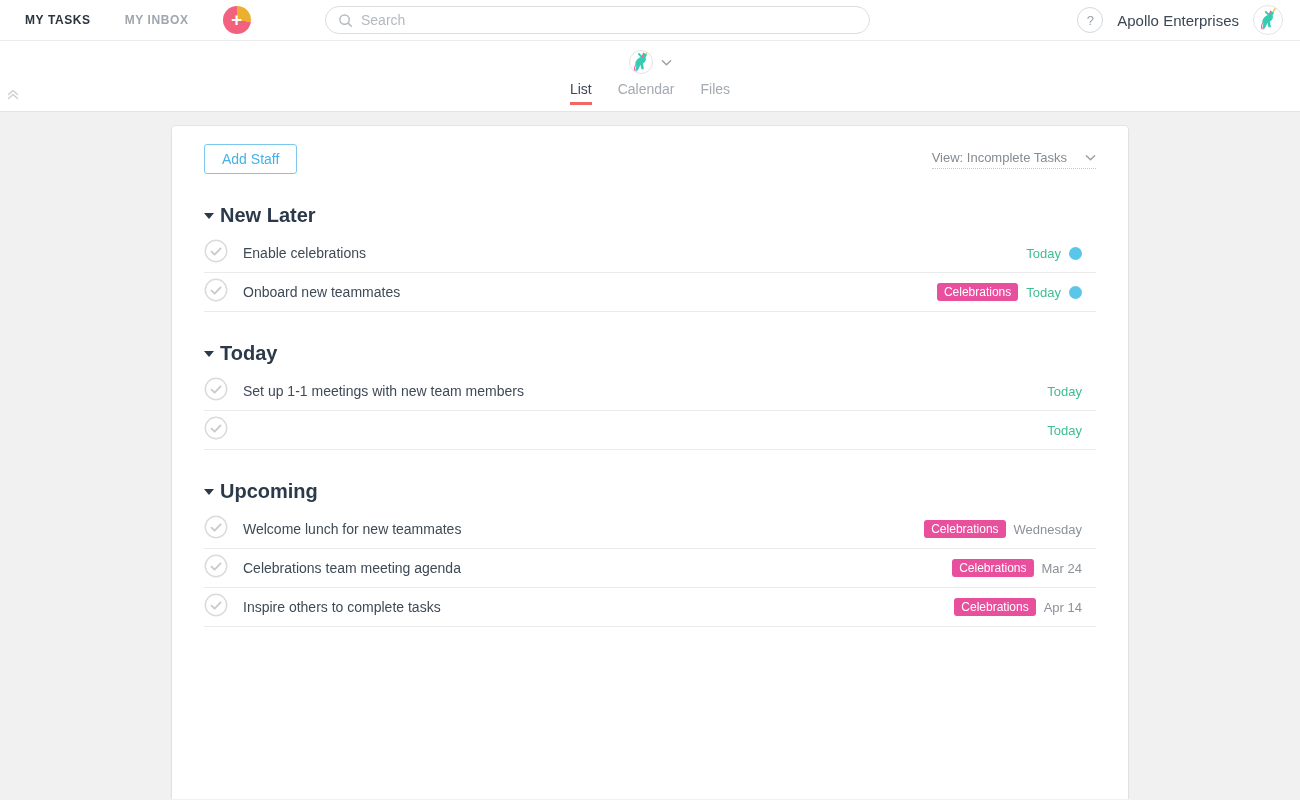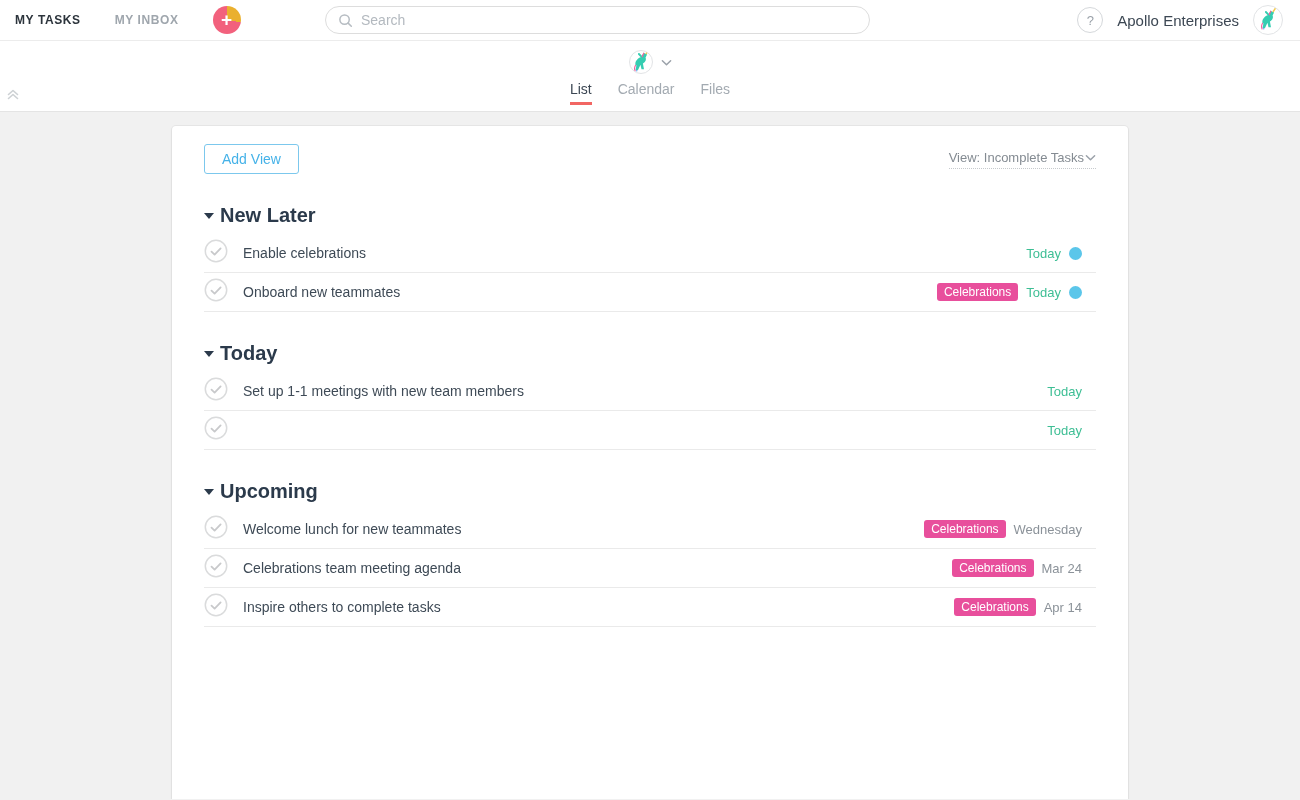--- a/index.html
+++ b/index.html
@@ -5,21 +5,21 @@
   :root{
     --tag-pink:#e84f9c; --due-teal:#3dbe94; --due-gray:#8b9299; --dot-blue:#5bc6ea;
     --accent-blue:#45b2e8; --tab-red:#f26663; --dark:#2b3a4b; --text:#3e4a56;
   }
   *{box-sizing:border-box; margin:0; padding:0;}
   html,body{width:1300px; height:800px; overflow:hidden;}
   body{font-family:"Liberation Sans","DejaVu Sans",sans-serif; background:#f1f1f1; position:relative;}
 
   
   .topbar{height:41px; background:#fff; border-bottom:1px solid #ececec; display:flex; align-items:center;}
-  .nav-left{display:flex; align-items:center; padding-left:15px; width:325px; flex:none;}
+  .nav-left{display:flex; align-items:center; padding-left:25px; width:325px; flex:none;}
   .nav-link{font-size:12px; letter-spacing:.6px; color:#9fa6ad; cursor:pointer; margin-right:34px; white-space:nowrap; font-weight:bold;}
   .nav-link.active{color:#2c343c;}
   .plus-btn{width:28px; height:28px; border-radius:50%; border:none; cursor:pointer;
     background:conic-gradient(#eab02e 0deg 100deg, #f2617d 100deg 360deg);
     color:#fff; font-size:19px; line-height:26px; text-align:center; font-weight:bold; padding:0;}
   .search{width:545px; height:28px; border:1px solid #ddd; border-radius:14px; background:#fff;
     display:flex; align-items:center; padding:0 12px; flex:none;}
   .search svg{flex:none; margin-right:8px;}
   .search input{border:none; outline:none; font-size:14px; color:#555; width:100%; background:transparent; font-family:inherit;}
   .search input::placeholder{color:#b3b9bf;}
@@ -41,21 +41,21 @@
   .tab.active{color:#3c4753; border-bottom-color:var(--tab-red);}
   .collapse-icon{position:absolute; left:6px; bottom:6px; cursor:pointer;}
 
   
   .content{height:687px; overflow:hidden;}
   .card{width:956px; margin:14px auto 0; background:#fff; border-radius:4px 4px 0 0; height:calc(100% - 14px);
     box-shadow:0 0 0 1px rgba(0,0,0,.04), 0 1px 3px rgba(0,0,0,.07); padding:18px 32px 0;}
   .toolbar{display:flex; justify-content:space-between; align-items:center;}
   .add-task{background:#fff; border:1px solid #7cc8ed; color:var(--accent-blue); font-size:14px; font-family:inherit;
     padding:6px 17px; border-radius:3px; cursor:pointer;}
-  .view-filter{font-size:13px; color:#848b92; cursor:pointer; display:flex; align-items:flex-start; gap:1px;
+  .view-filter{font-size:13px; color:#848b92; cursor:pointer; display:flex; align-items:flex-start; gap:18px;
     border-bottom:1px dotted #c6cacd; padding-bottom:3px;margin-left:36px;}
 
   .section{margin-top:30px;}
   .section.collapsed{margin-top:23px;}
   .section-header{display:flex; align-items:center; cursor:pointer;}
   .tri-down{width:0; height:0; border-left:5px solid transparent; border-right:5px solid transparent;
     border-top:6px solid var(--dark); margin-right:6px;}
   .tri-right{width:0; height:0; border-top:5px solid transparent; border-bottom:5px solid transparent;
     border-left:6px solid var(--dark); margin-right:6px;}
   .section-title{font-size:20px; font-weight:bold; color:var(--dark);}
@@ -136,21 +136,21 @@
     <svg viewBox="0 0 14 14" width="14" height="14">
       <path d="M2.5 7.5 L7 3.5 L11.5 7.5" fill="none" stroke="#cdd1d4" stroke-width="1.6" stroke-linecap="round" stroke-linejoin="round"></path>
       <path d="M2.5 11.5 L7 7.5 L11.5 11.5" fill="none" stroke="#cdd1d4" stroke-width="1.6" stroke-linecap="round" stroke-linejoin="round"></path>
     </svg>
   </div>
 </div>
 
 <div class="content">
   <div class="card">
     <div class="toolbar">
-      <button class="add-task">Add View</button>
+      <button class="add-task">Add Staff</button>
       <div class="view-filter">
         <span>View: Incomplete Tasks</span>
         <span class="caret-slot">
   <svg viewBox="0 0 12 8" width="11" height="8">
     <path d="M1.5 1.5 L6 6 L10.5 1.5" fill="none" stroke="#9aa1a9" stroke-width="1.6" stroke-linecap="round" stroke-linejoin="round"></path>
   </svg>
 </span>
       </div>
     </div>
     <div id="sections">

